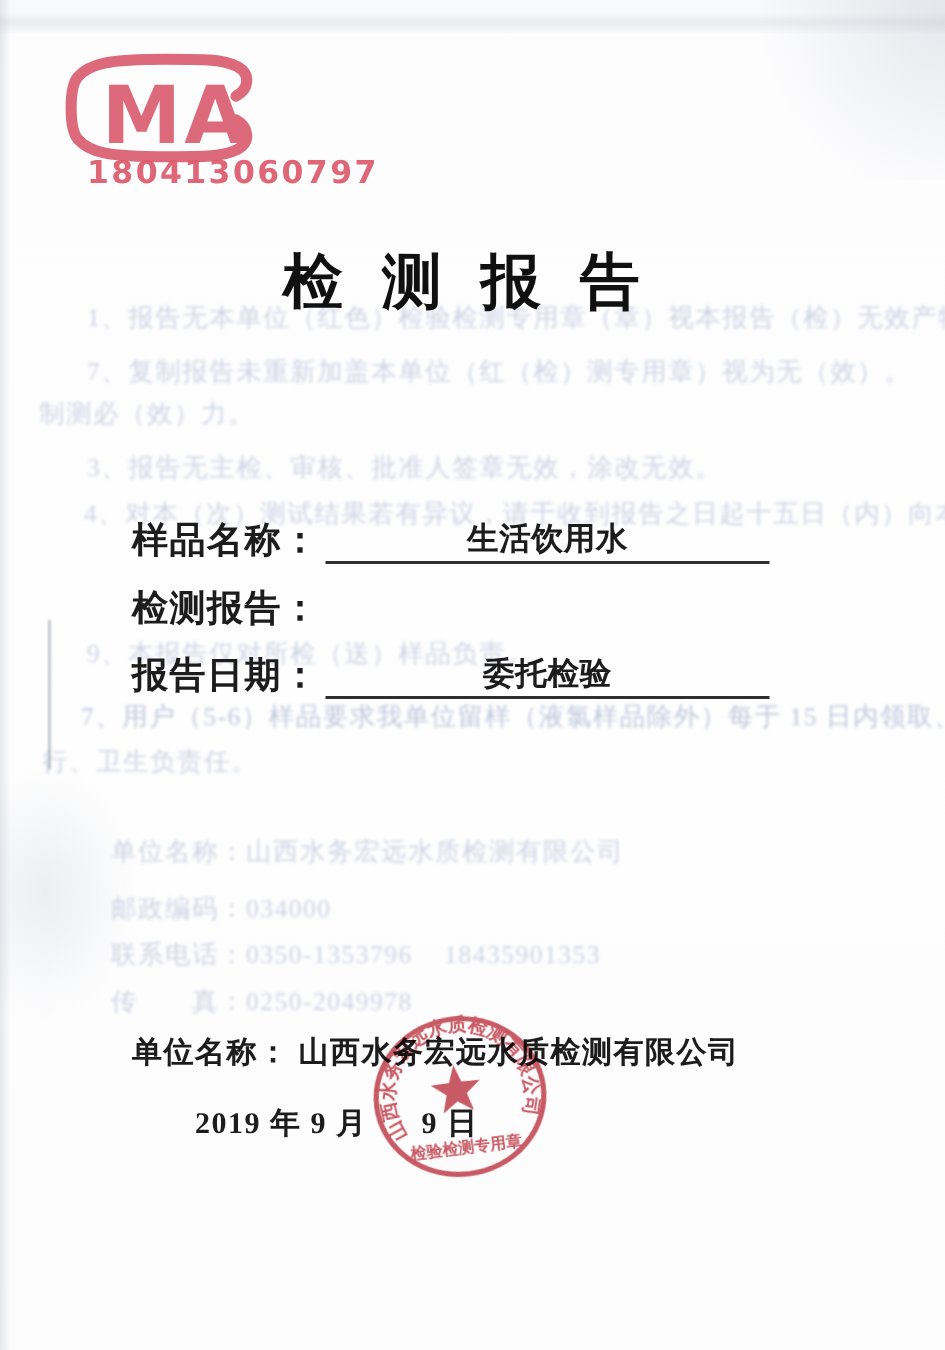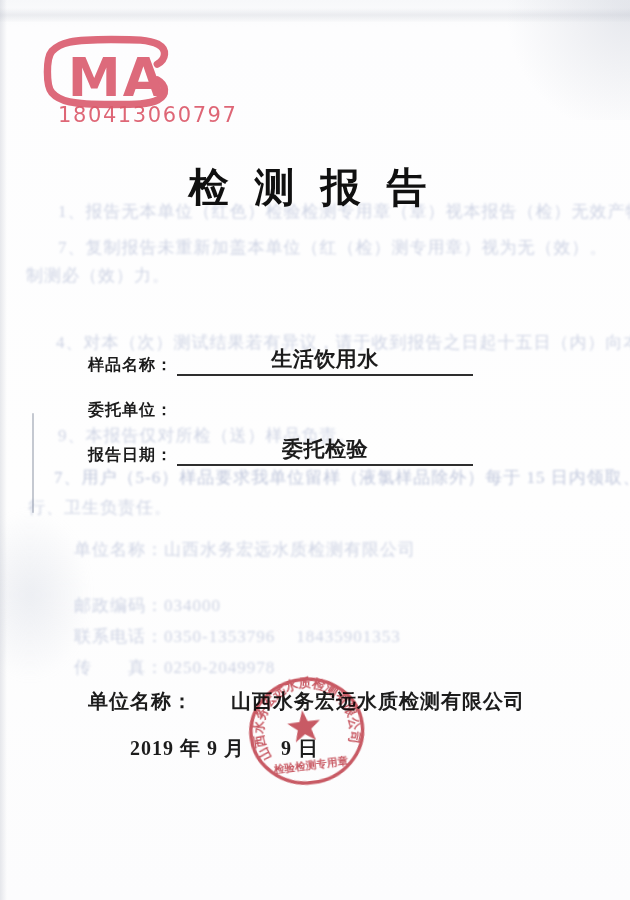--- a/index.html
+++ b/index.html
@@ -21,35 +21,35 @@
     background:rgba(140,148,164,.5);filter:blur(.6px);border-radius:2px;}
   .soft-blob{position:absolute;left:-30px;top:510px;width:120px;height:170px;
     background:radial-gradient(closest-side,rgba(198,204,218,.30),rgba(198,204,218,0));filter:blur(4px);}
   
   .bleed{position:absolute;z-index:1;font-size:17px;color:#8d9ac0;opacity:.42;
     filter:blur(.9px);white-space:pre;letter-spacing:1px;}
   .bleed.dk{opacity:.55;}
   
   .cma{position:absolute;left:42px;top:34px;z-index:2;opacity:.88;filter:blur(.3px);}
   .cma-number{position:absolute;left:58px;top:103px;z-index:2;width:150px;
-    font-family:"DejaVu Sans","Liberation Sans",sans-serif;font-weight:400;
+    font-family:"DejaVu Sans","Liberation Sans",sans-serif;font-weight:700;
     font-size:21px;letter-spacing:1.6px;color:#dc5a6b;opacity:.92;filter:blur(.3px);text-align:right;}
   
   .report-no{position:absolute;left:392px;top:78px;z-index:3;font-size:17px;letter-spacing:.5px;}
   .doc-title{position:absolute;left:0;top:160px;width:615px;z-index:3;text-align:center;
     font-family:"DejaVu Sans","Liberation Sans",sans-serif;font-weight:700;font-size:40px;
     letter-spacing:26px;text-indent:26px;color:#101010;}
   
   .frow{position:absolute;left:88px;z-index:3;display:flex;align-items:flex-end;height:26px;}
-  .frow .lab{font-size:16px;font-weight:700;letter-spacing:1px;white-space:nowrap;}
+  .frow .lab{font-size:24px;font-weight:700;letter-spacing:1px;white-space:nowrap;}
   .frow .ul{width:296px;margin-left:4px;border-bottom:2px solid #2e2e2e;
     text-align:center;font-size:21px;font-weight:600;letter-spacing:.5px;white-space:nowrap;
     padding-bottom:1px;font-family:Liberation Serif, serif;}
   
-  .frow2{position:absolute;left:88px;z-index:3;display:flex;align-items:baseline;gap:32px;}
+  .frow2{position:absolute;left:88px;z-index:3;display:flex;align-items:baseline;}
   .frow2 .lab{font-size:20px;font-weight:700;letter-spacing:1px;white-space:nowrap;}
   .frow2 .val{font-size:20px;font-weight:700;letter-spacing:1px;margin-left:6px;white-space:pre;}
   .date-val{font-weight:600;}
   
   .seal{position:absolute;left:246px;top:674px;z-index:4;mix-blend-mode:multiply;
     opacity:.88;transform:rotate(-7deg);filter:blur(.25px);}
 </style>
 </head>
 <body>
 
@@ -57,46 +57,47 @@
 
   <div class="scan-band"></div>
   <div class="corner-shade"></div>
   <div class="left-edge"></div>
   <div class="crease"></div>
   <div class="soft-blob"></div>
 
   <div class="bleed" style="left:58px;top:200px">1、报告无本单位（红色）检验检测专用章（章）视本报告（检）无效产物，</div>
   <div class="bleed" style="left:58px;top:236px">7、复制报告未重新加盖本单位（红（检）测专用章）视为无（效）。</div>
   <div class="bleed" style="left:26px;top:264px">制测必（效）力。</div>
+  <div class="bleed" style="left:58px;top:300px">3、报告无主检、审核、批准人签章无效，涂改无效。</div>
   <div class="bleed" style="left:56px;top:331px">4、对本（次）测试结果若有异议，请于收到报告之日起十五日（内）向本（检）测单位</div>
   <div class="bleed" style="left:58px;top:424px">9、本报告仅对所检（送）样品负责。</div>
   <div class="bleed dk" style="left:54px;top:466px">7、用户（5-6）样品要求我单位留样（液氯样品除外）每于 15 日内领取、逾期不做</div>
   <div class="bleed" style="left:28px;top:496px">行、卫生负责任。</div>
-  <div class="bleed" style="left:74px;top:538px">单位名称：山西水务宏远水质检测有限公司</div>
+  <div class="bleed" style="left:74px;top:556px">单位名称：山西水务宏远水质检测有限公司</div>
   <div class="bleed" style="left:74px;top:594px">邮政编码：034000</div>
   <div class="bleed" style="left:74px;top:625px">联系电话：0350-1353796    18435901353</div>
   <div class="bleed" style="left:74px;top:656px">传　　真：0250-2049978</div>
 
   <div class="cma">
     <svg width="138" height="76" viewBox="0 0 140 76">
       <path d="M 117 30 C 126 25 127 15 118 10 C 108 5 96 5 70 5 C 30 5 18 8 10 17 C 4 24 4 52 10 59 C 18 68 30 71 70 71 C 96 71 108 71 118 66 C 127 61 126 51 117 46" fill="none" stroke="#d9566a" stroke-width="7.5" stroke-linecap="round"></path>
       <text x="76" y="62" text-anchor="middle" fill="#d9566a" font-family="DejaVu Sans, Liberation Sans, sans-serif" font-weight="700" font-size="54" letter-spacing="2">MA</text>
     </svg>
   </div>
   <div class="cma-number">180413060797</div>
 
 
   <div class="doc-title">检测报告</div>
 
   <div class="frow" style="top:350px">
     <span class="lab">样品名称：</span>
     <span class="ul">生活饮用水</span>
   </div>
   <div class="frow" style="top:395px">
-    <span class="lab">委托单位：</span>
+    <span class="lab">检测报告：</span>
   </div>
   <div class="frow" style="top:440px">
     <span class="lab">报告日期：</span>
     <span class="ul">委托检验</span>
   </div>
 
   <div class="frow2" style="top:688px">
     <span class="lab">单位名称：</span>
     <span class="val">山西水务宏远水质检测有限公司</span>
   </div>

